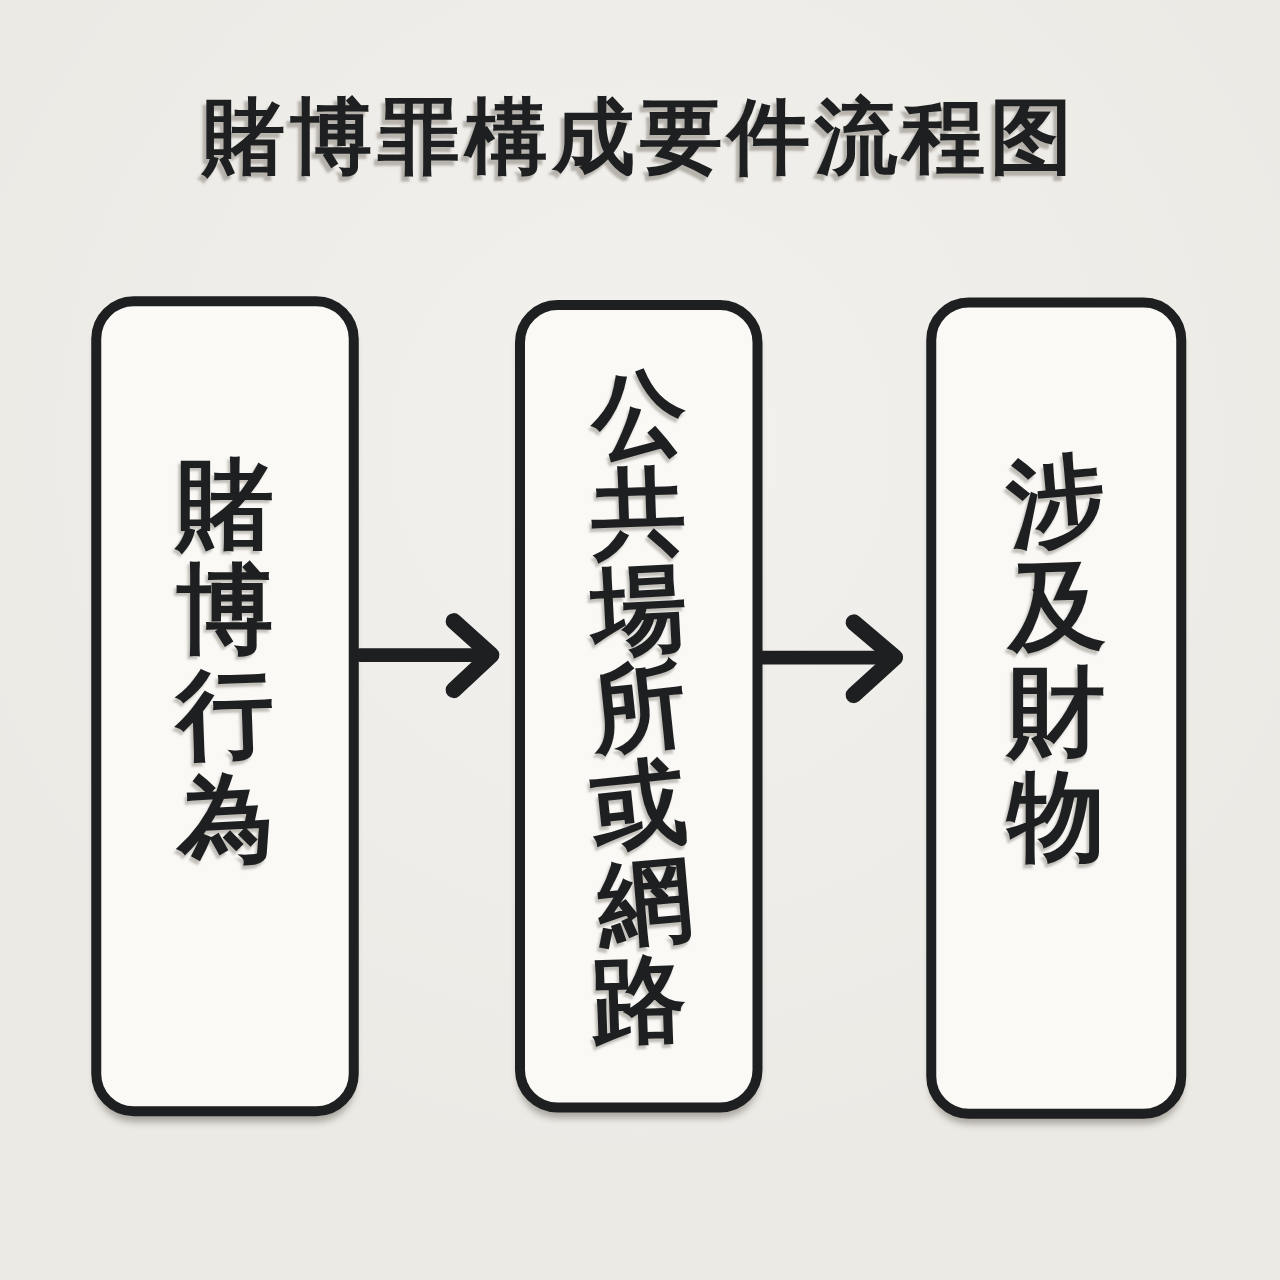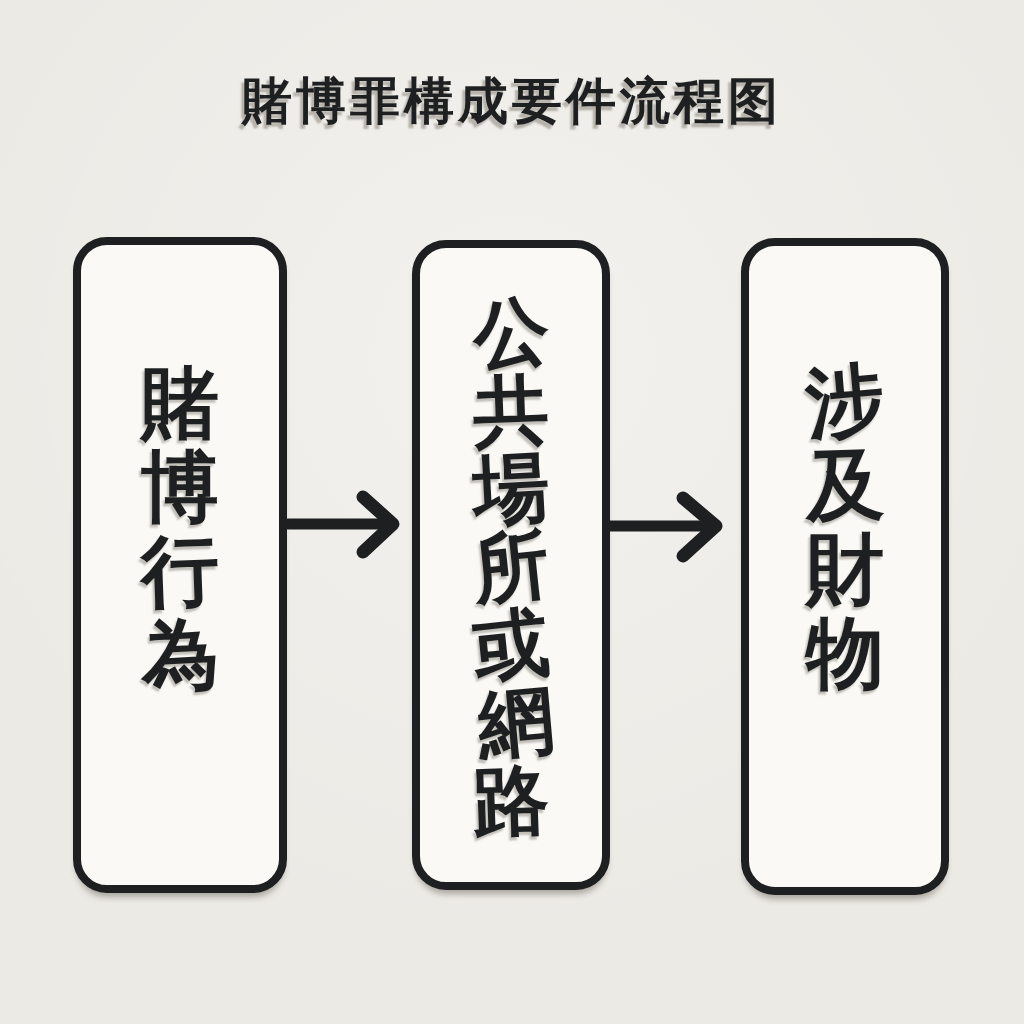--- a/index.html
+++ b/index.html
@@ -21,21 +21,21 @@
       radial-gradient(circle at 50% 35%, rgba(255,255,255,0.35), rgba(255,255,255,0) 70%),
       var(--bg, #ECEAE5);
   }
   .title {
     position: absolute;
     top: 76px;
     left: 0;
     width: 100%;
     margin: 0;
     text-align: center;
-    font-size: 50px;
+    font-size: 66px;
     line-height: 1;
     font-weight: 900;
     letter-spacing: 4px;
     color: var(--ink, #1D1F20);
     text-shadow: -3px 4px 2px rgba(110, 105, 95, 0.45);
     white-space: nowrap;
   }
   .node {
     position: absolute;
     box-sizing: border-box;

